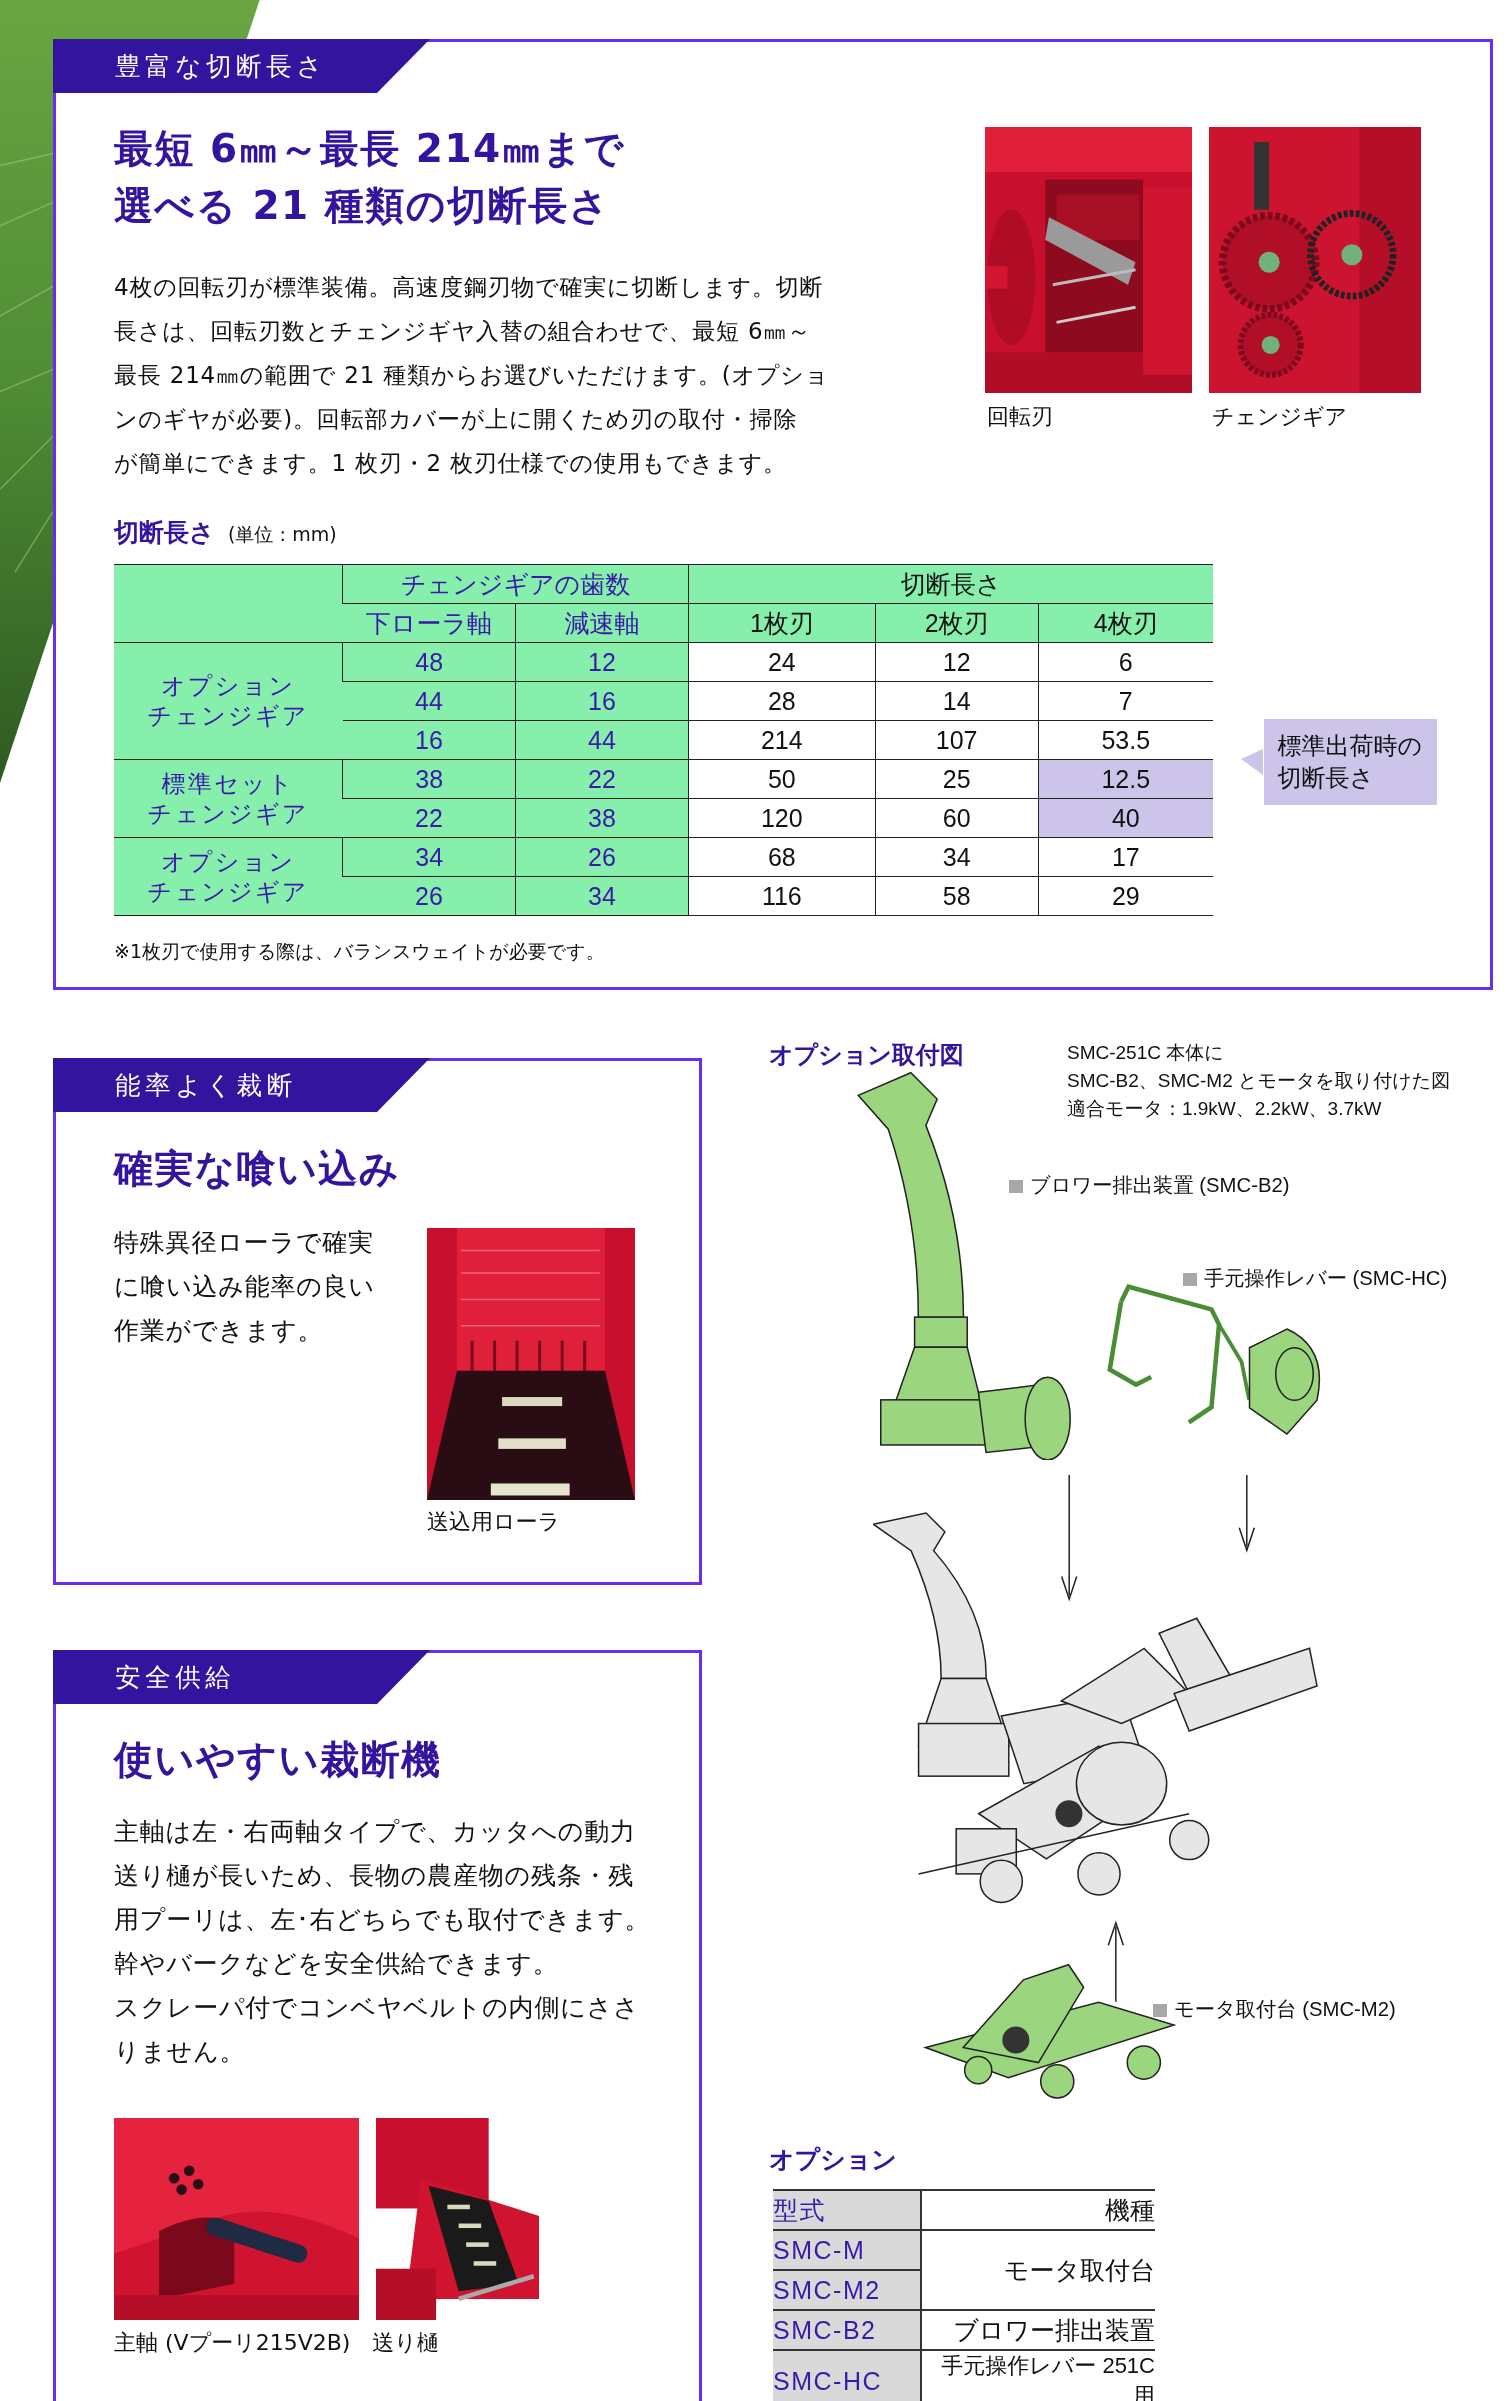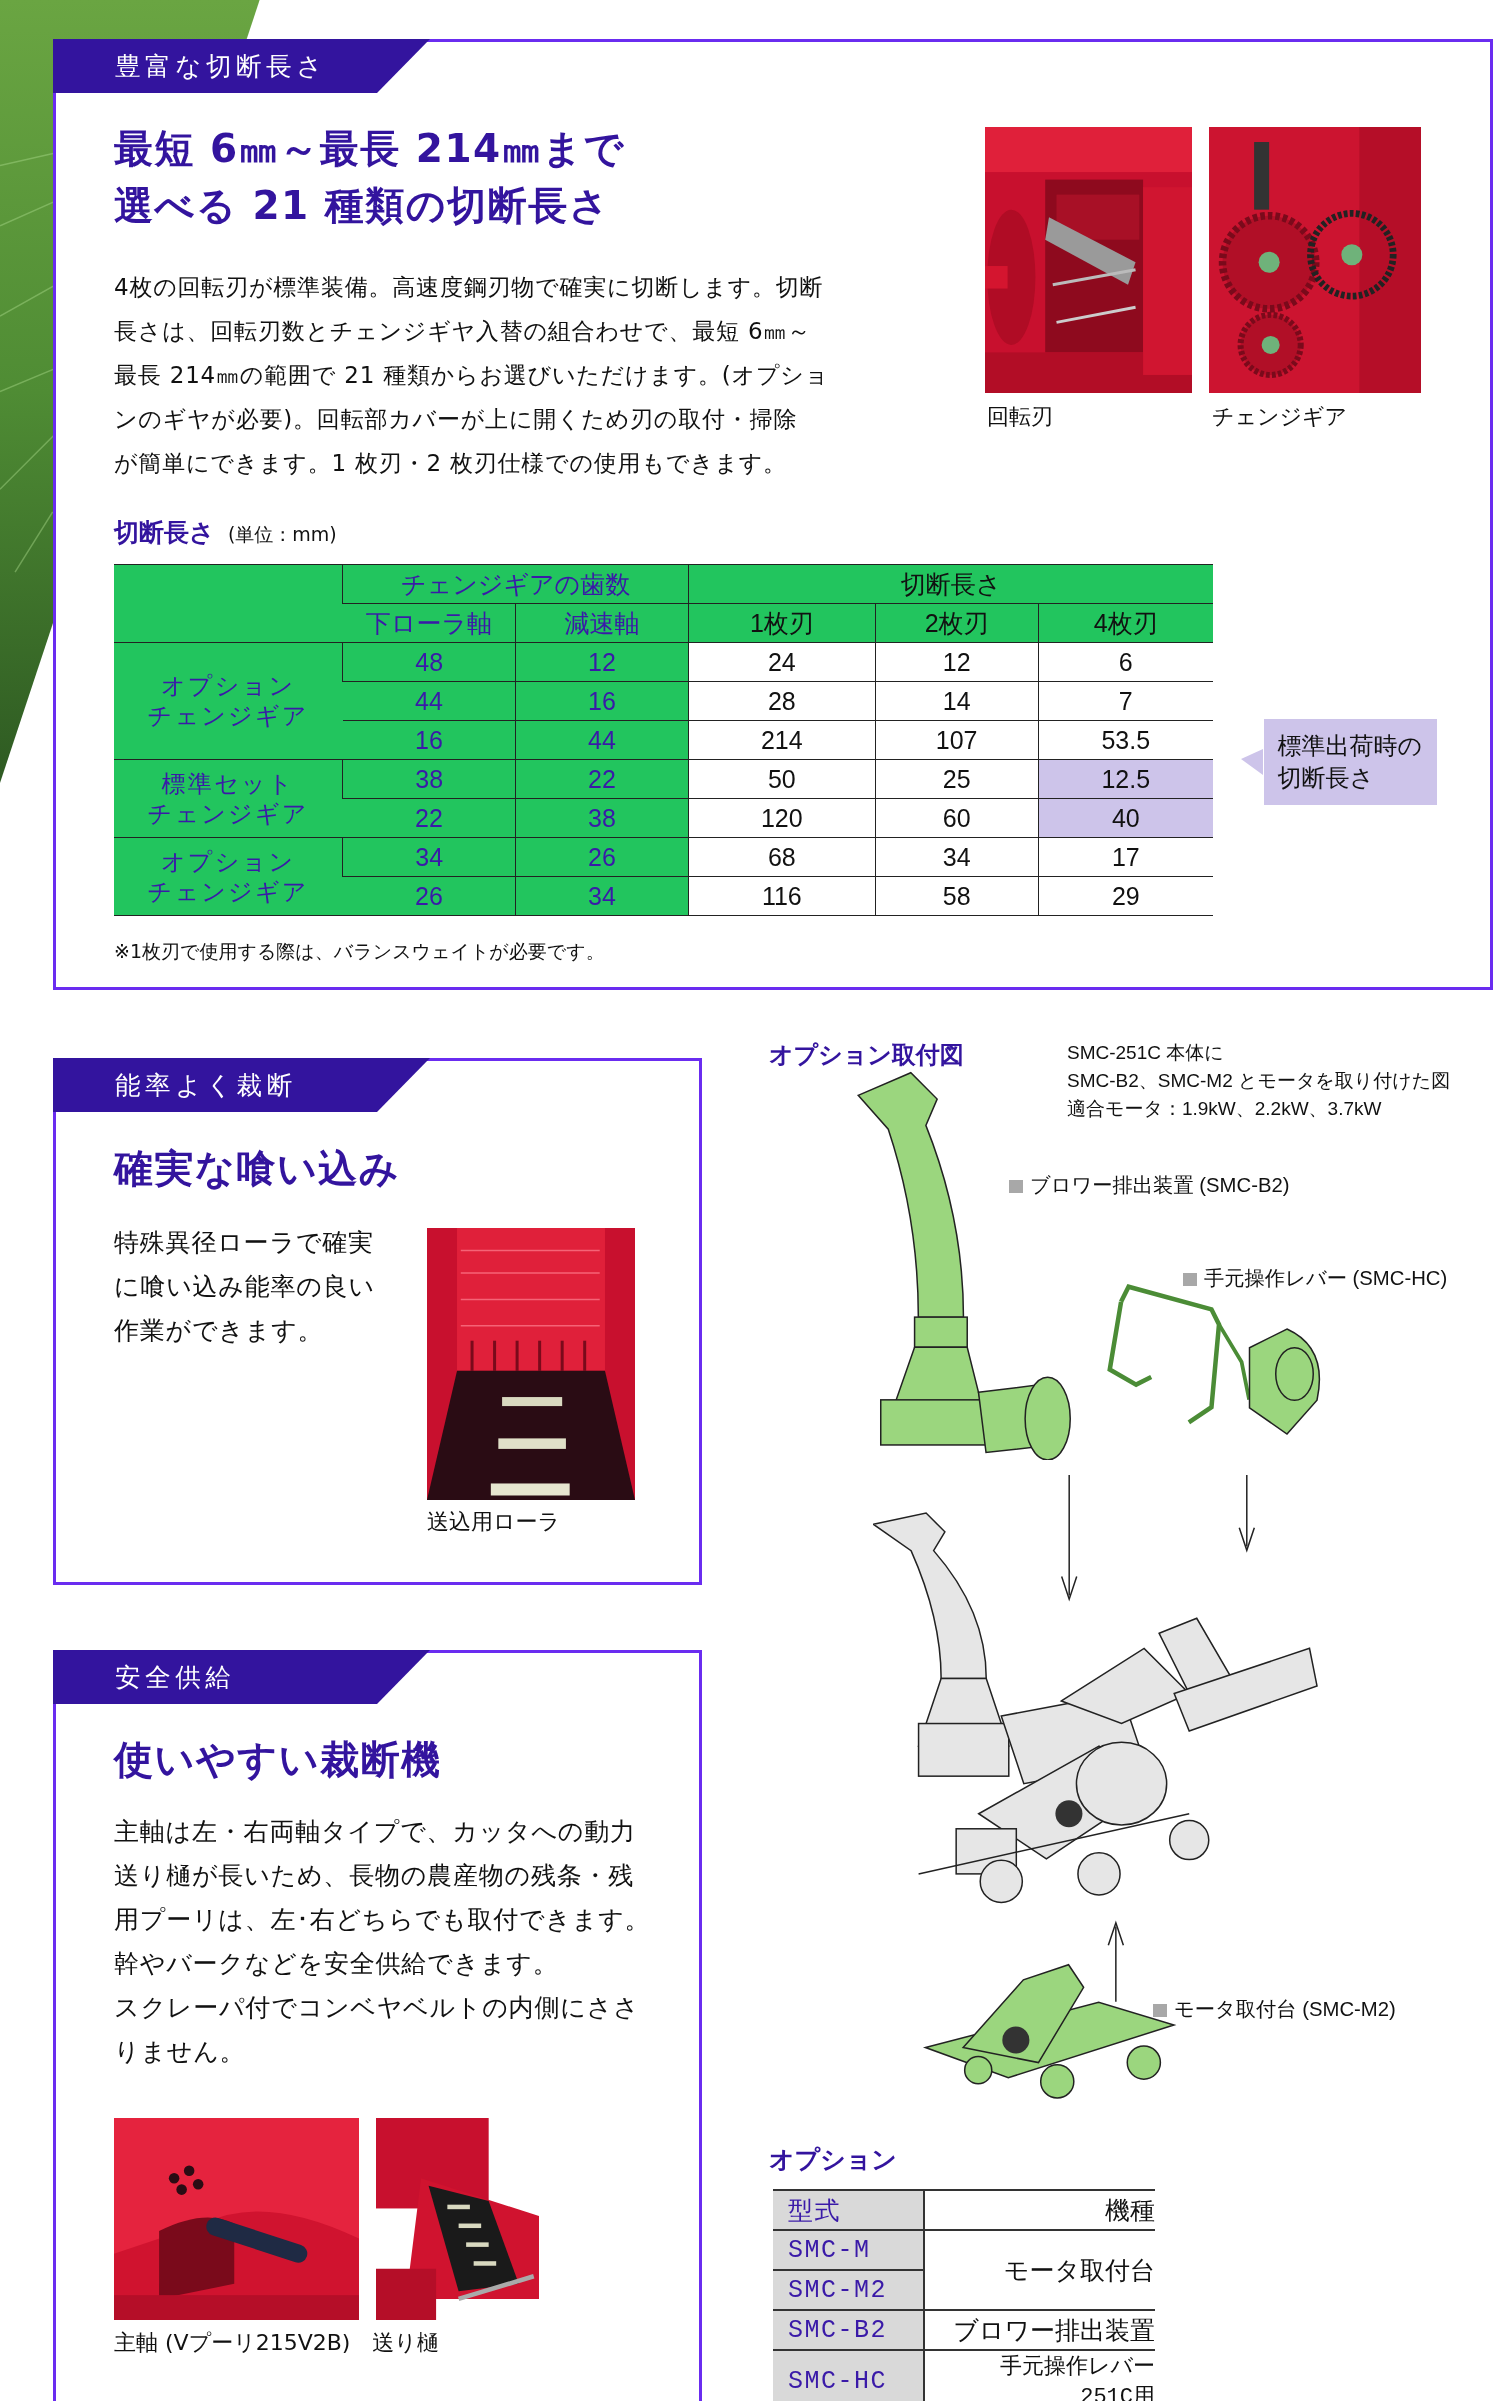--- a/index.html
+++ b/index.html
@@ -14,31 +14,31 @@
           border-top:54px solid #33149e; border-right:53px solid transparent; }
   .headline { position:absolute; color:#33149e; font-weight:bold; font-size:39px; line-height:57px; letter-spacing:1.5px; }
   .body-text { position:absolute; font-size:23px; line-height:44px; color:#111; letter-spacing:0.8px; }
   .caption { position:absolute; font-size:22px; color:#111; }
   .photo { position:absolute; overflow:hidden; }
   .photo svg { width:100%; height:100%; display:block; }
   table.cut-table { position:absolute; border-collapse:collapse; font-family:"Liberation Sans","DejaVu Sans",sans-serif; }
   table.cut-table td { height:38px; text-align:center; font-size:25px; border-top:1.5px solid #222; border-bottom:1.5px solid #222;
        border-left:1.5px solid #222; padding:0; }
   table.cut-table td:first-child { border-left:none; }
-  table.cut-table .gray { background:#22c55e; }
+  table.cut-table .gray { background:#86efac; }
   table.cut-table .blue { color:#3a1aa8; }
   table.cut-table .hl { background:#cdc4ea; }
   table.cut-table .grp { font-size:24px; line-height:30px; letter-spacing:2.3px; }
   .callout { position:absolute; background:#cdc4ea; font-size:24px; line-height:32px; padding:10.5px 13.5px; box-sizing:border-box; color:#111; }
   .callout:before { content:""; position:absolute; left:-22.6px; top:30px; border-right:22.6px solid #cdc4ea;
        border-top:10.5px solid transparent; border-bottom:16.6px solid transparent; }
   .sq { display:inline-block; width:13.5px; height:13.5px; background:#a8a8a8; margin-right:7.5px; vertical-align:middle; }
   .lbl { position:absolute; font-size:20.3px; color:#111; font-family:"Liberation Sans","DejaVu Sans",sans-serif; }
   table.opt { position:absolute; border-collapse:collapse; font-family:"Liberation Sans","DejaVu Sans",sans-serif; }
-  table.opt td { height:38px; font-size:25px; border-top:2.3px solid #333; border-bottom:2.3px solid #333; padding:0 0 0 15px;font-family:Liberation Mono, monospace; }
+  table.opt td { height:38px; font-size:25px; border-top:2.3px solid #333; border-bottom:2.3px solid #333; padding:0 0 0 0; }
   table.opt td.k { background:#d9d9d9; color:#3a1aa8; width:135px; border-right:2.3px solid #333; letter-spacing:1.5px; }
   table.opt td.v { width:214px;text-align:right; }
 </style>
 </head>
 <body>
 
 <svg class="grass" viewBox="0 0 400 1060" preserveAspectRatio="none">
   <defs>
     <linearGradient id="gg" x1="0" y1="0" x2="0" y2="1">
       <stop offset="0" stop-color="#6aa542"></stop>

